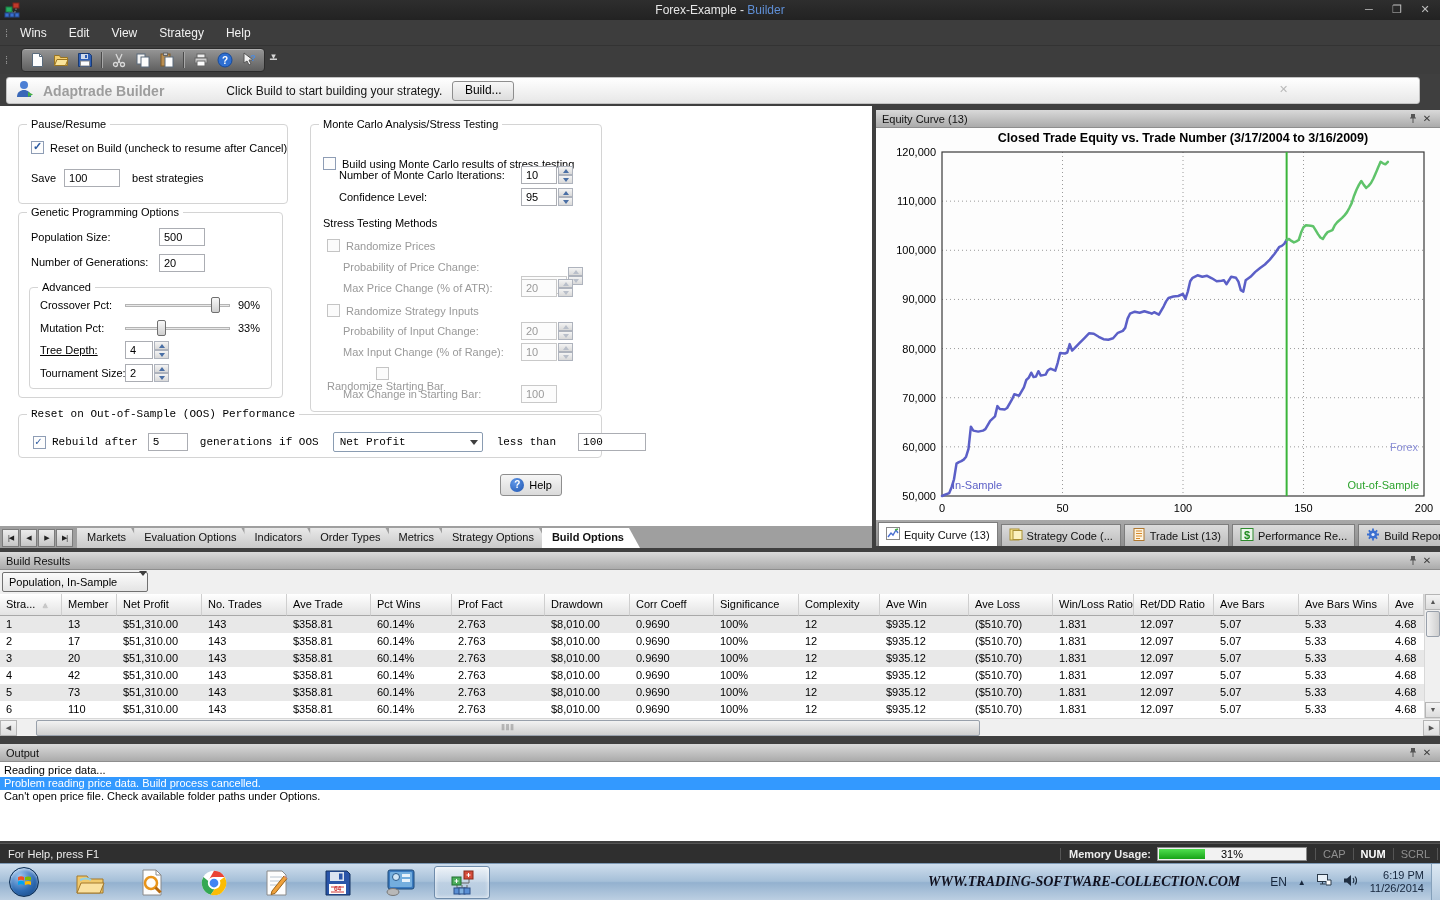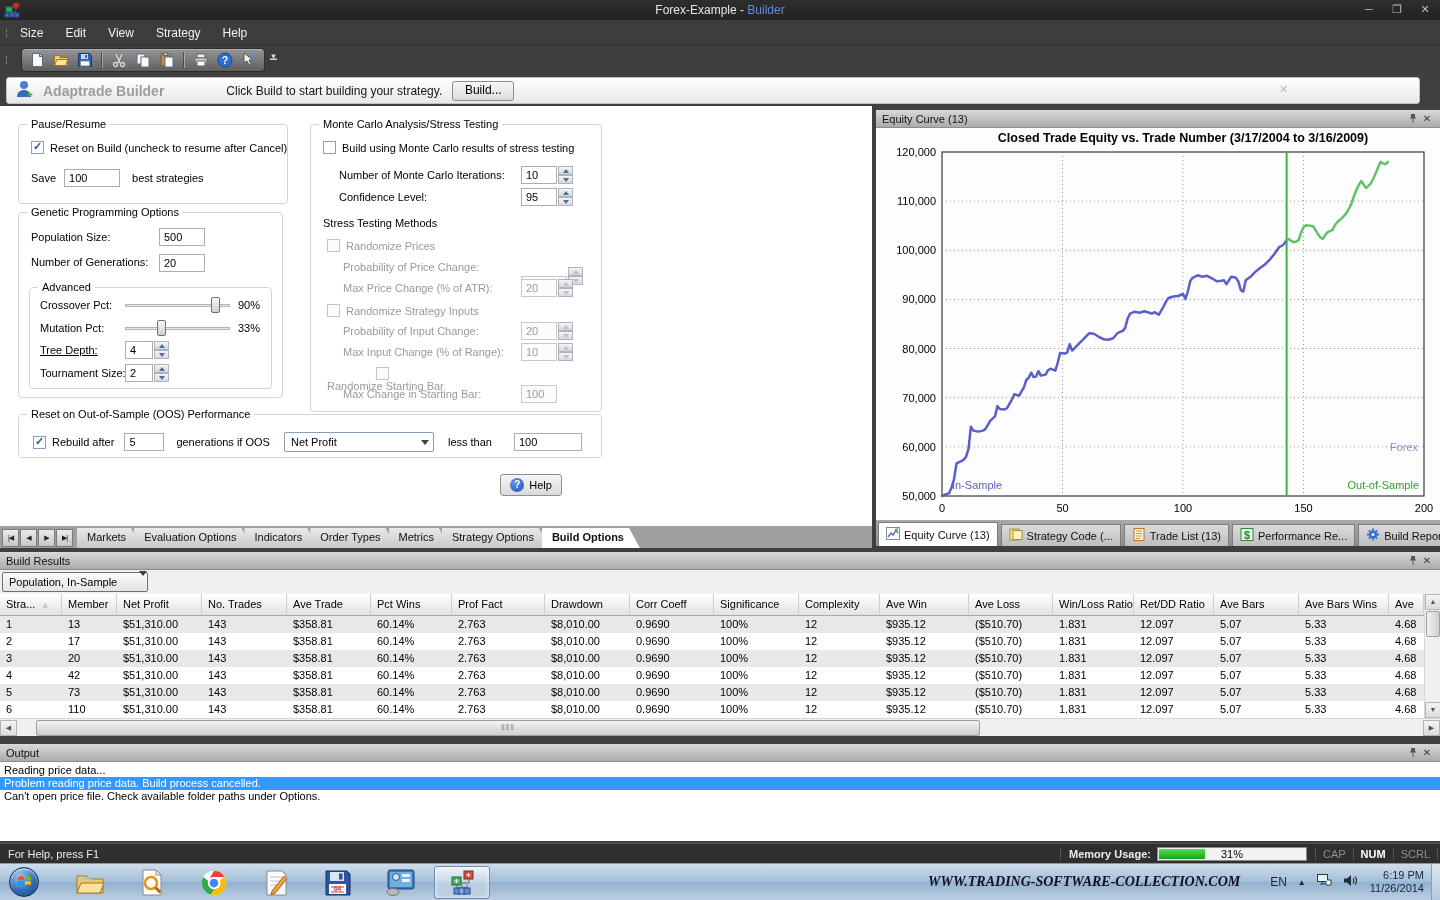--- a/index.html
+++ b/index.html
@@ -146,21 +146,21 @@
     <div class="title"><span>Forex-Example - </span><span class="accent">Builder</span></div>
     <div class="win-controls">
       <span>─</span>
       <span>❐</span>
       <span>✕</span>
     </div>
   </div>
 
   <div class="menubar">
     <span class="grip">⁞</span>
-    <span id="menu-items"><span class="menu-item">Size</span><span class="menu-item">Edit</span><span class="menu-item">View</span><span class="menu-item">Strategy</span><span class="menu-item">Help</span></span>
+    <span id="menu-items"><span class="menu-item">Wins</span><span class="menu-item">Edit</span><span class="menu-item">View</span><span class="menu-item">Strategy</span><span class="menu-item">Help</span></span>
   </div>
 
   <div class="toolbar">
     <span class="grip">⁞</span>
     <div class="tool-group" id="toolbar-icons">
         <span class="tbtn">
           <svg width="16" height="16" viewBox="0 0 16 16">
             <path d="M3.5 1.5h7l3 3v10h-10z" fill="#fdfdfd" stroke="#5a6b7c"></path>
             <path d="M10.5 1.5v3h3" fill="none" stroke="#5a6b7c"></path>
           </svg>
@@ -302,21 +302,21 @@
           <span class="spin">
               <span class="su"></span>
               <span class="sd"></span>
             </span>
         </div>
       </div>
     </div>
 
     <div class="group" style="left:310px; top:18px; width:292px; height:288px;">
       <span class="gtitle">Monte Carlo Analysis/Stress Testing</span>
-      <div class="frow" style="left:12px; top:16px;">
+      <div class="frow" style="left:12px; top:32px;">
         <span class="cb"></span>
         <span>Build using Monte Carlo results of stress testing</span>
       </div>
       <div class="frow" style="left:28px; top:44px;">
           <span>Number of Monte Carlo Iterations:</span>
         </div>
       <div class="frow" style="left:210px; top:41px;">
         <span class="tin" style="width:36px;">10</span>
         <span class="spin">
             <span class="su"></span>
@@ -392,21 +392,21 @@
         <span class="dislab">Randomize Starting Bar</span>
       </div>
       <div class="frow" style="left:32px; top:263px;">
           <span class="dislab">Max Change in Starting Bar:</span>
         </div>
       <div class="frow" style="left:210px; top:260px;">
         <span class="tin dis" style="width:36px;">100</span>
       </div>
     </div>
 
-    <div class="group" style="left:18px; top:308px; width:584px; height:44px;">
+    <div class="group" style="left:18px; top:308px; width:584px; height:44px;font-family:Liberation Mono, monospace;">
       <span class="gtitle">Reset on Out-of-Sample (OOS) Performance</span>
       <div class="frow" style="left:14px; top:17px;">
         <span class="cb checked"></span>
         <span>Rebuild after</span>
         <span class="tin" style="width:40px; margin-left:10px;">5</span>
         <span style="margin-left:12px;">generations if OOS</span>
         <span class="combo" style="width:150px; margin-left:14px;">
           <span class="ctext">Net Profit</span>
           <span class="cbtn">
               <span class="arrow-down"></span>

